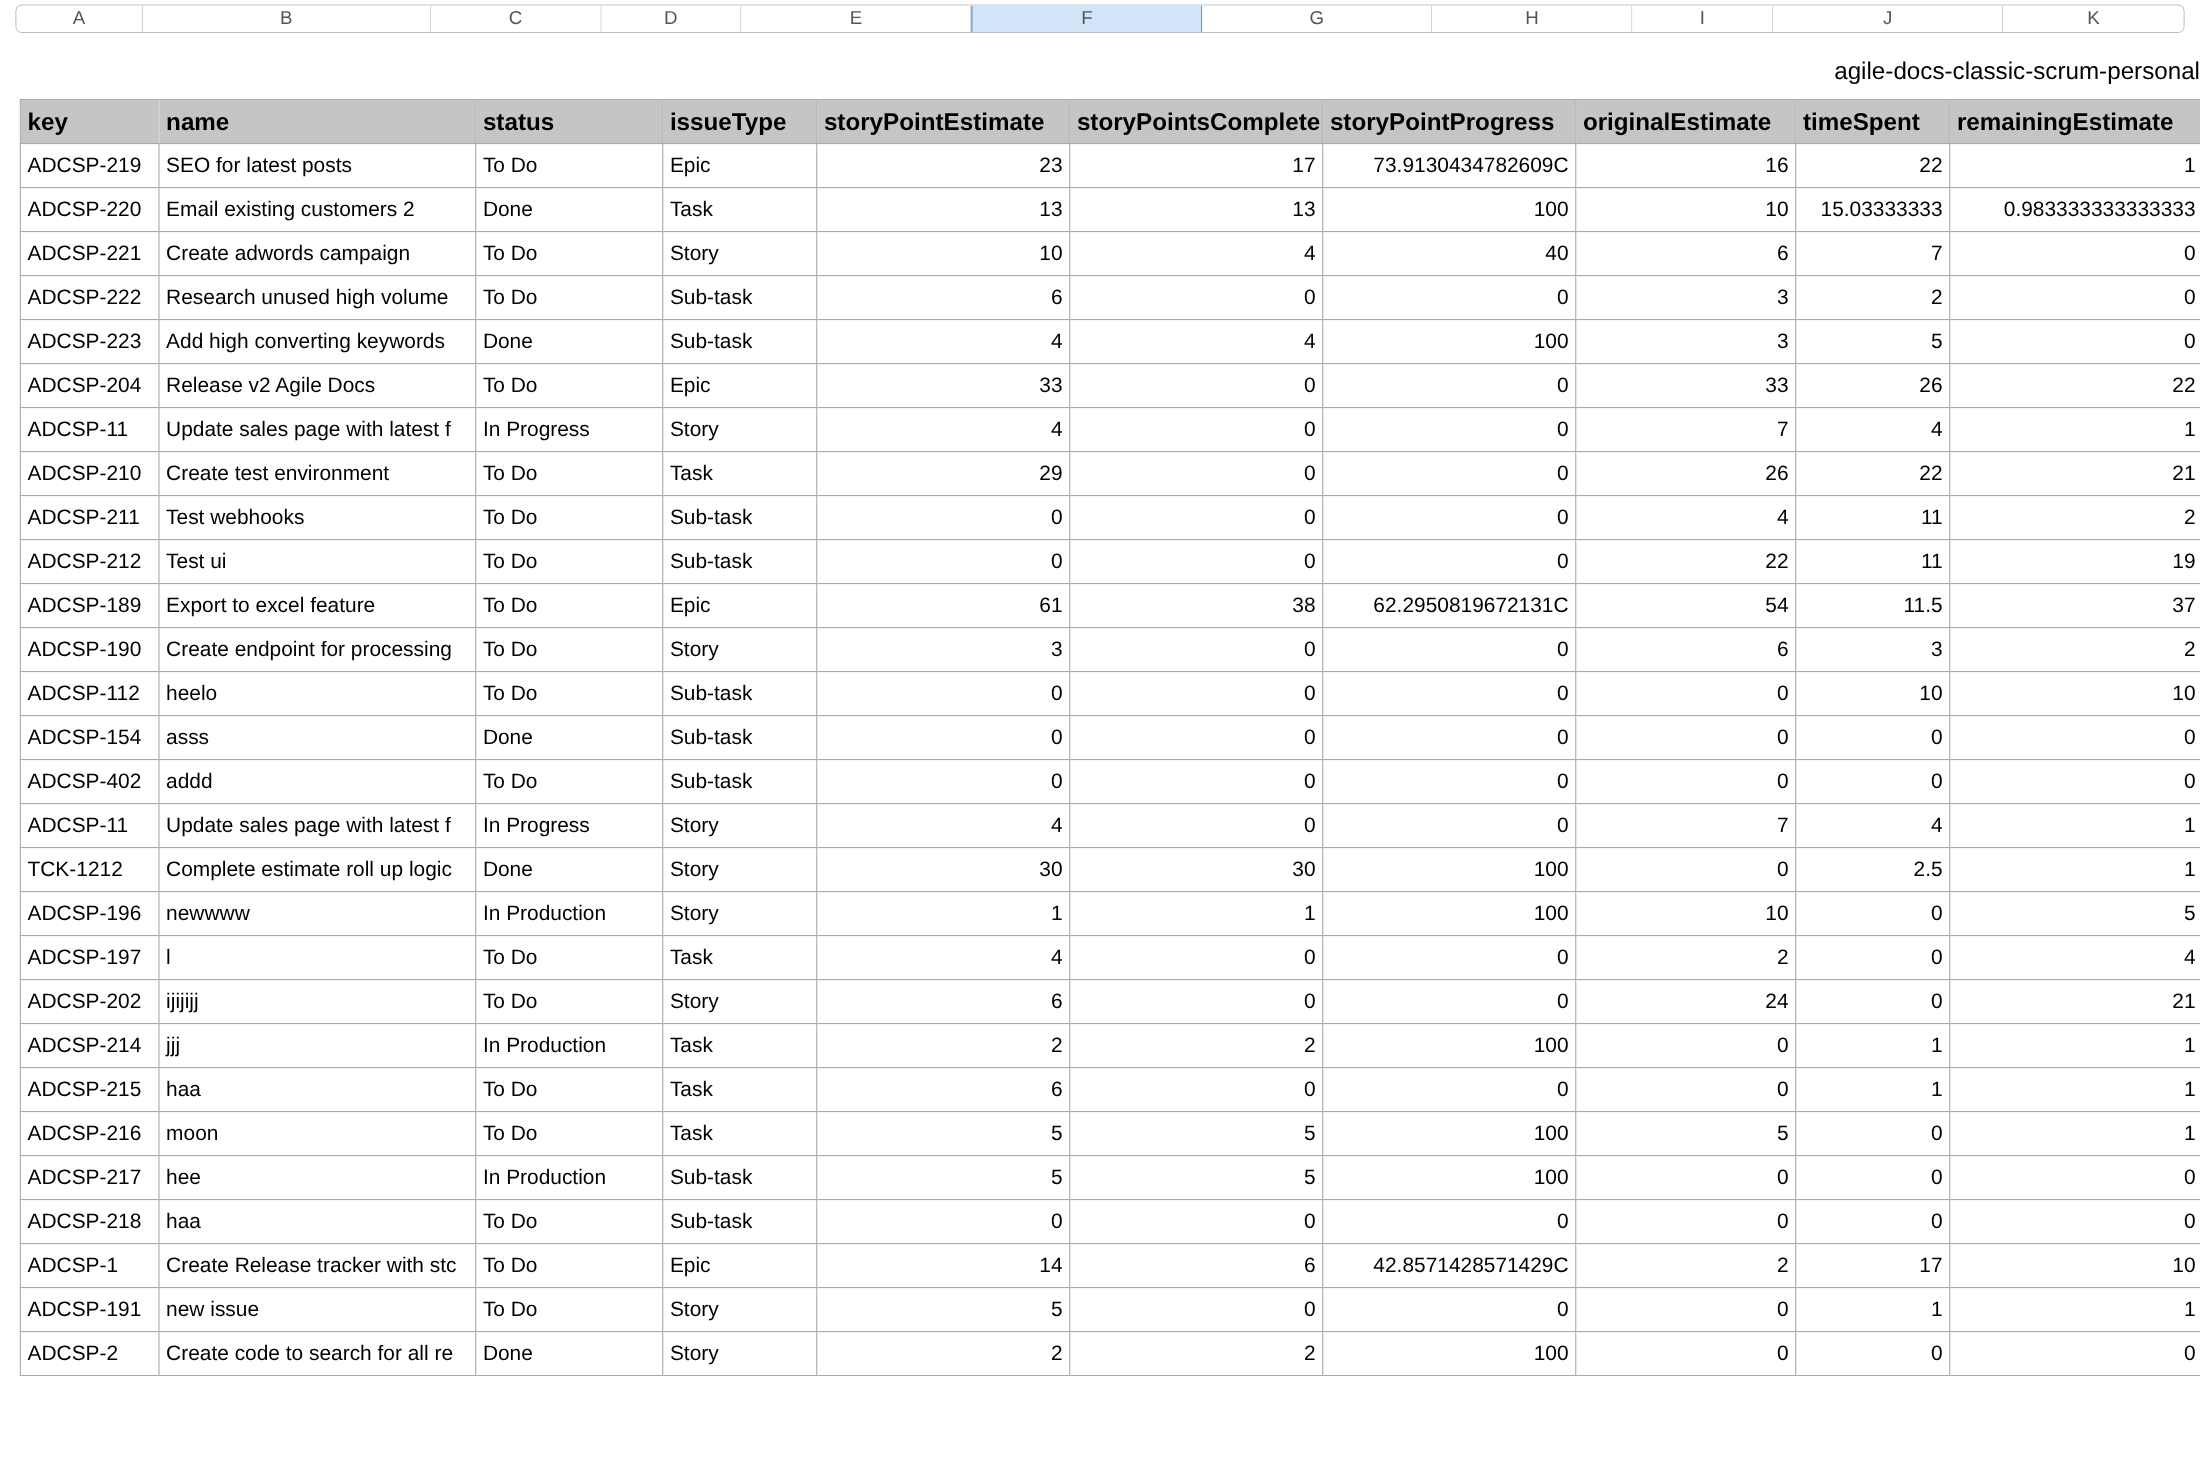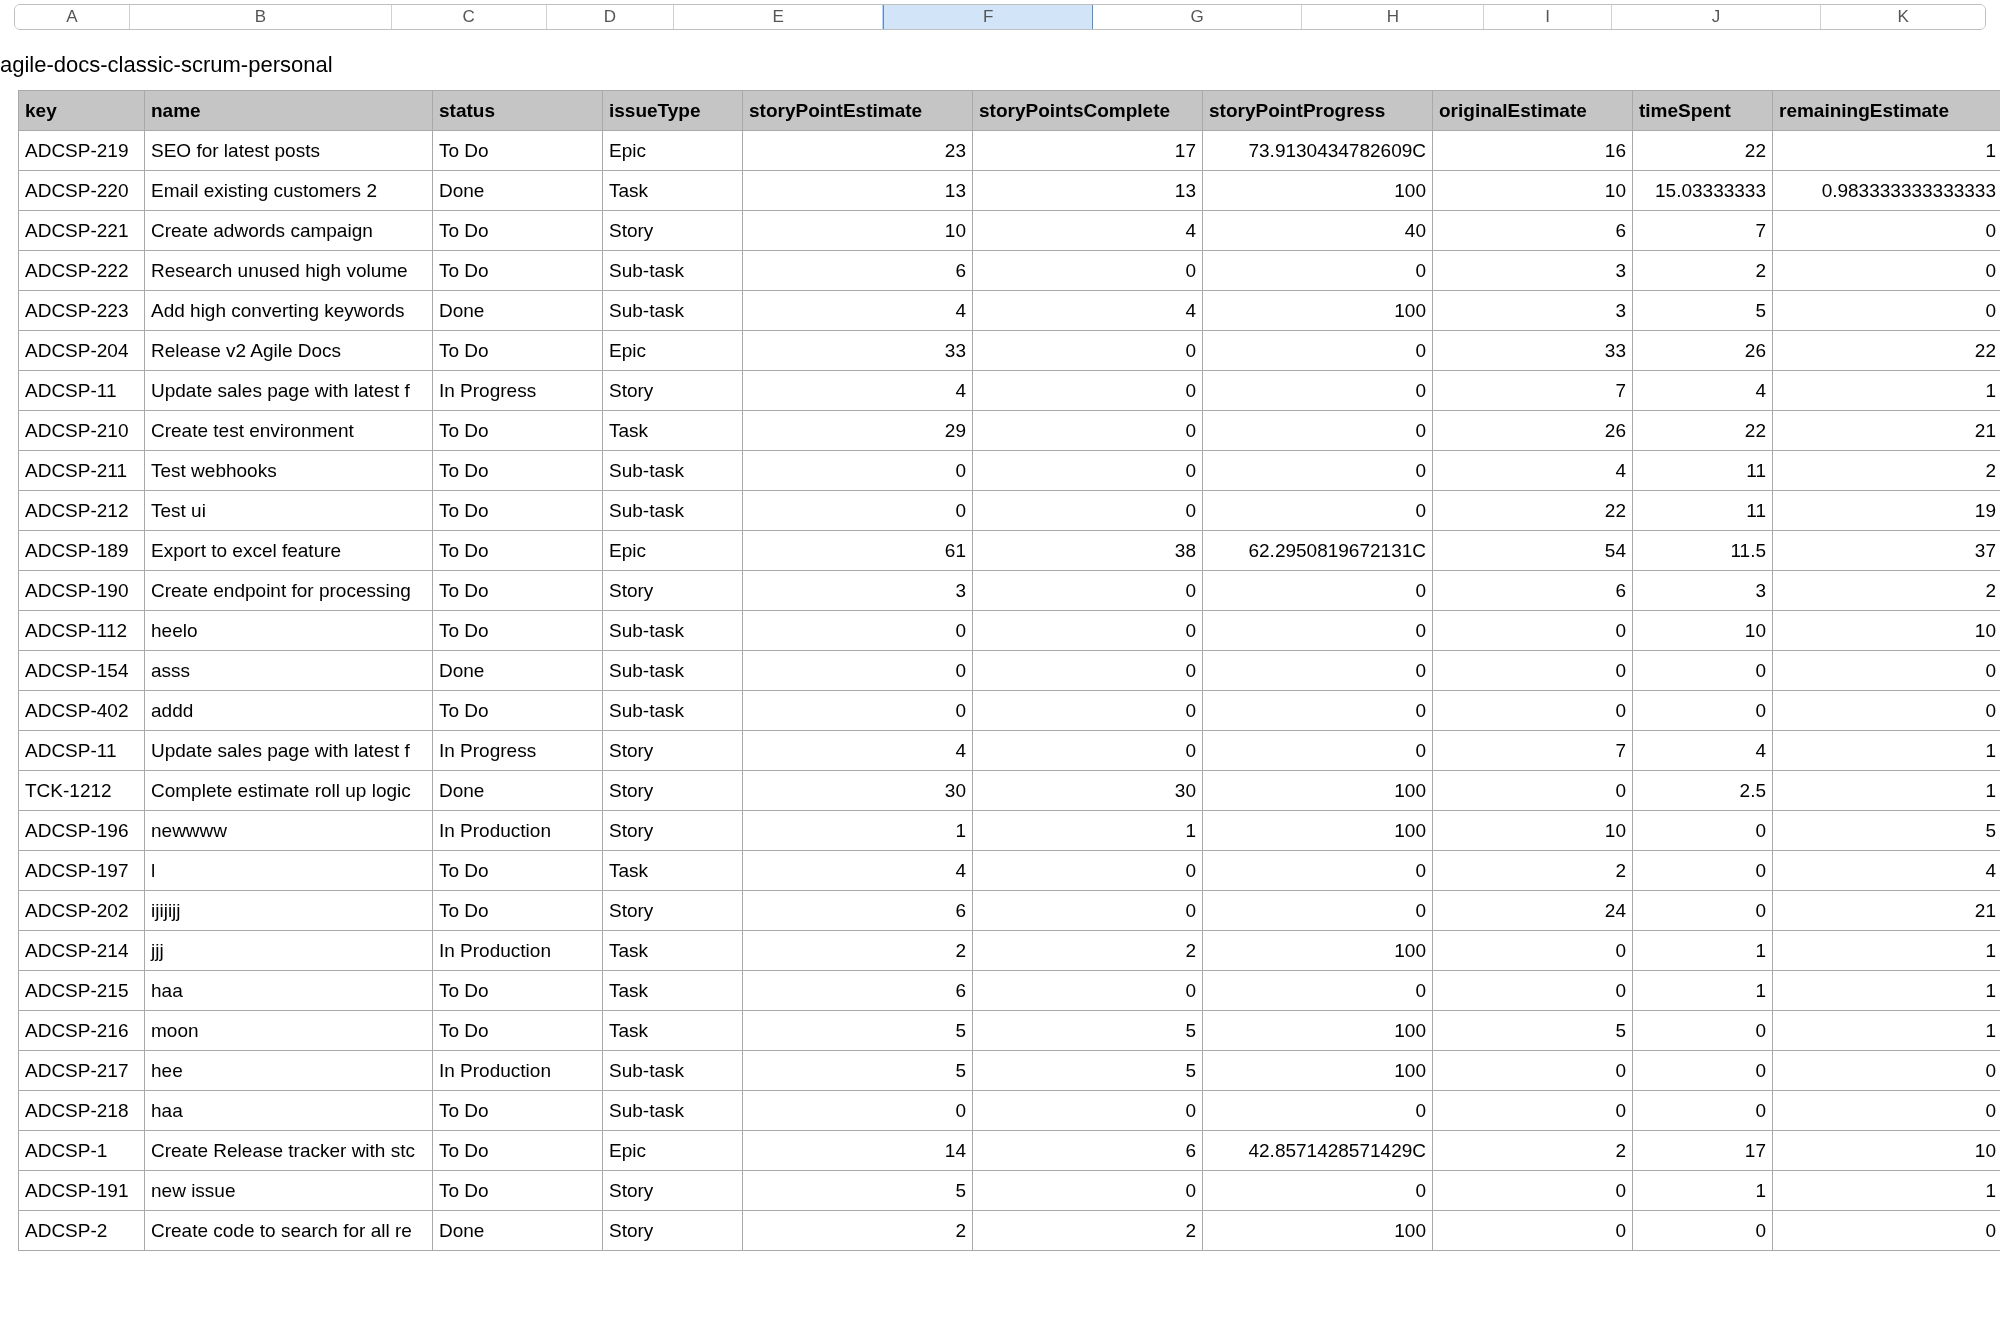--- a/index.html
+++ b/index.html
@@ -26,21 +26,21 @@
     background: #fff;
     cursor: pointer;
   }
   .col-header-cell:last-child { border-right: none; }
   .col-header-cell.selected {
     background: #d2e5f8;
     border-right: 1px solid #4a90d9;
     border-left: 1px solid #4a90d9;
   }
   .title-row {
-    text-align: left;
+    text-align: right;
     font-size: 22px;
     padding: 22px 0 12px 0;
     color: #000;
   }
   .data-table {
     border-collapse: collapse;
     table-layout: fixed;
     margin: 0 18px;
     width: 1964px;
   }
@@ -48,21 +48,21 @@
     border: 1px solid #a9a9a9;
     padding: 6px 6px;
     height: 40px;
     overflow: hidden;
     white-space: nowrap;
   }
   .data-table th {
     background: #c5c5c5;
     text-align: left;
     font-weight: 700;
-    font-size: 19px;
+    font-size: 22px;
     color: #000;
   }
   .data-table td {
     background: #fff;
     font-size: 19px;
   }
   .data-table td.key { font-weight: 400; }
   .data-table td.num { text-align: right; }
   col.c-key   { width: 126px; }
   col.c-name  { width: 288px; }

